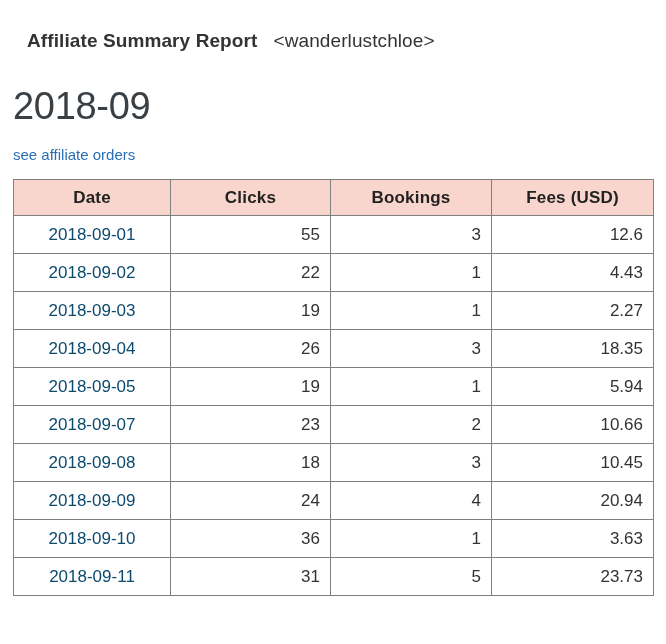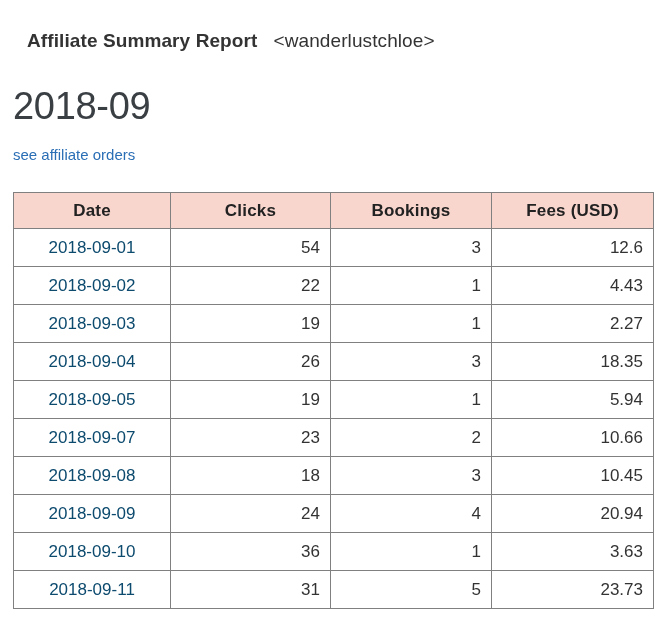--- a/index.html
+++ b/index.html
@@ -46,21 +46,21 @@
   }
   .orders-link {
     display: inline-block;
     margin-top: 18px;
     font-size: 15px;
     color: #2a6eb5;
     text-decoration: none;
     line-height: 18px;
   }
   .table-wrap {
-    margin-top: 28px;
+    margin-top: 15px;
   }
   table.summary {
     border-collapse: collapse;
     width: 640px;
     table-layout: fixed;
     font-size: 17px;
   }
   table.summary th,
   table.summary td {
     border: 1px solid #808080;
@@ -114,21 +114,21 @@
         <tr>
           <th>Date</th>
           <th>Clicks</th>
           <th>Bookings</th>
           <th>Fees (USD)</th>
         </tr>
       </thead>
       <tbody id="table-body">
           <tr>
             <td class="col-date">2018-09-01</td>
-            <td class="col-num">54</td>
+            <td class="col-num">55</td>
             <td class="col-num">3</td>
             <td class="col-num">12.6</td>
           </tr>
           <tr>
             <td class="col-date">2018-09-02</td>
             <td class="col-num">22</td>
             <td class="col-num">1</td>
             <td class="col-num">4.43</td>
           </tr>
           <tr>

